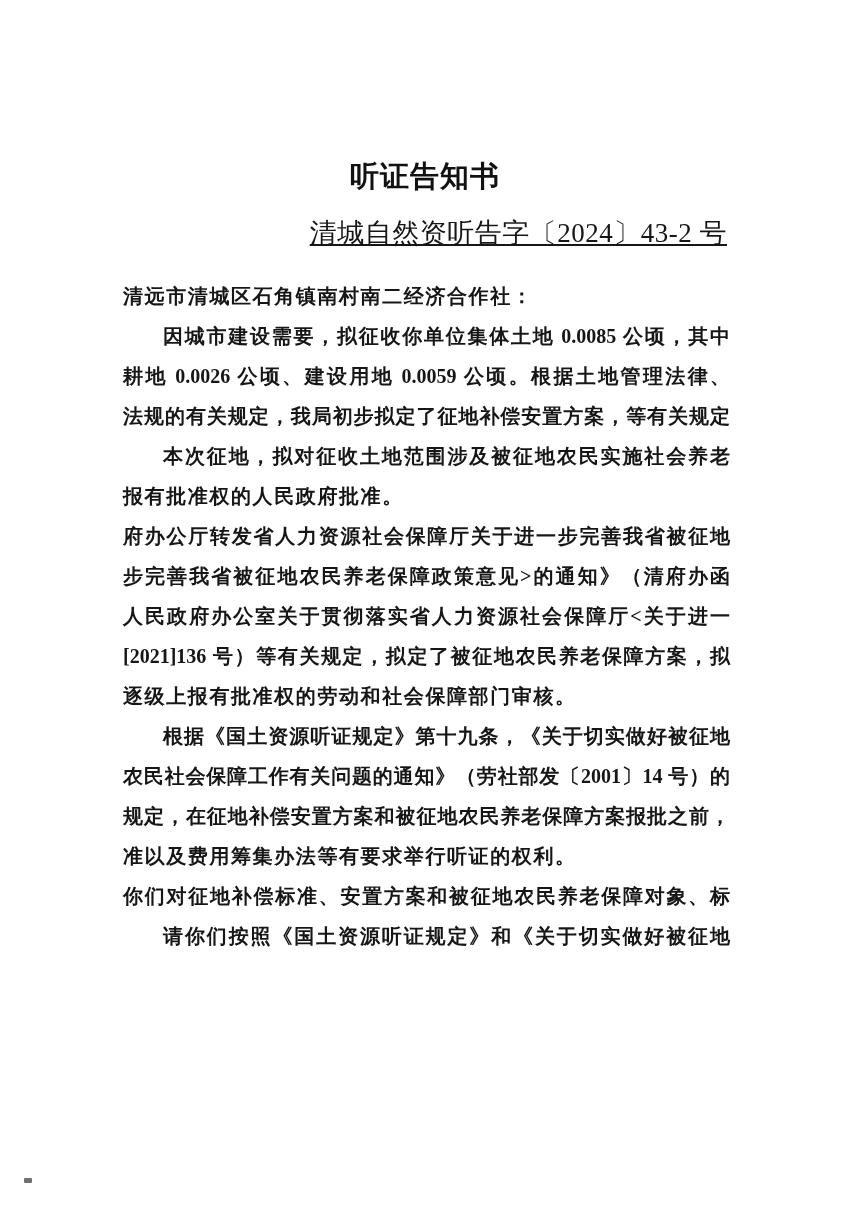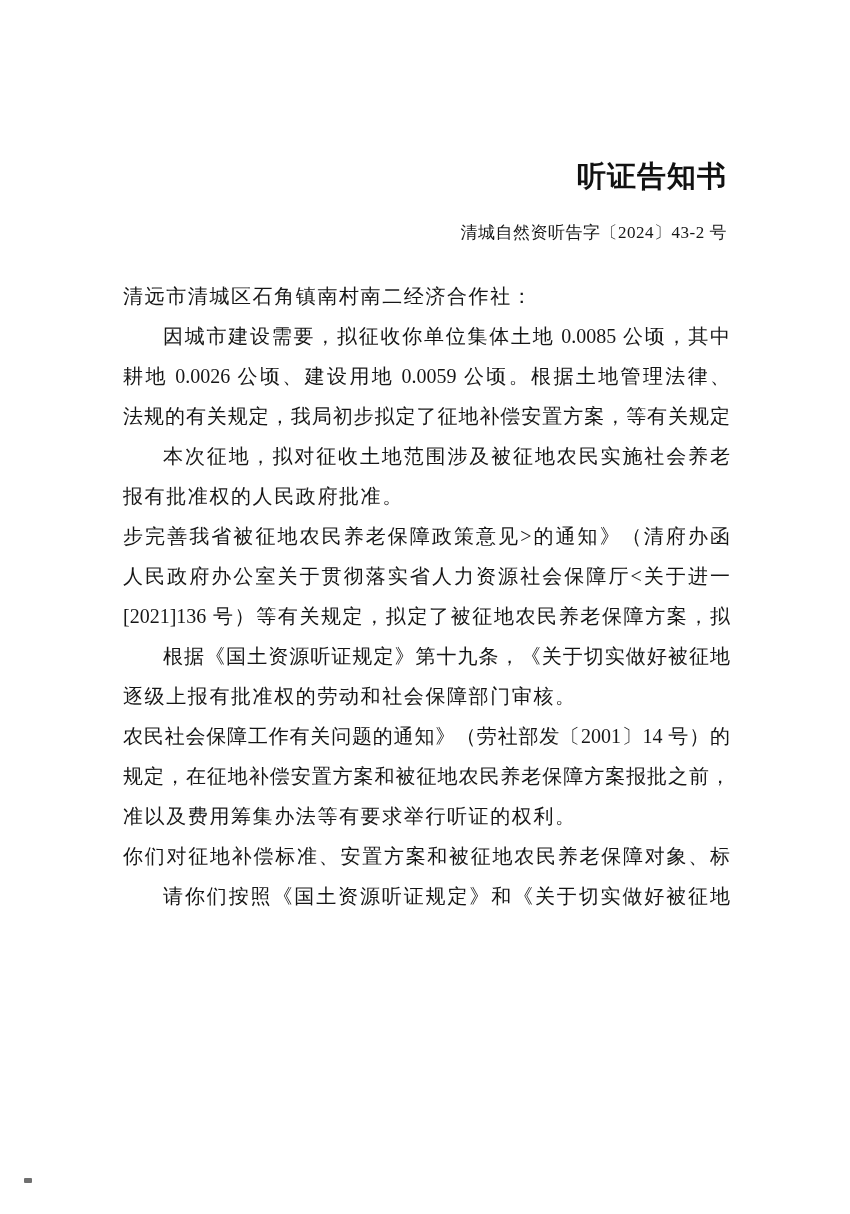--- a/index.html
+++ b/index.html
@@ -12,38 +12,40 @@
     font-family: "Liberation Serif", "DejaVu Serif", serif;
     overflow: hidden;
   }
   .title {
     margin: 155px 123px 0 123px;
     width: 604px;
     height: 42px;
     line-height: 42px;
     font-size: 29px;
     font-weight: bold;
-    text-align: right;
+    text-align: center;
     letter-spacing: 1px;
     font-family: "Liberation Sans", "DejaVu Sans", sans-serif;
     color: #111111;
   }
   .docnum {
     margin: 16px 123px 0 123px;
     width: 604px;
     height: 40px;
     line-height: 40px;
-    font-size: 17px;
+    font-size: 27px;
     letter-spacing: 0.5px;
     text-align: right;
     color: #161616;
+    text-decoration: underline;
   }
   .docbody {
     margin: 23px 120px 0 123px;
     width: 607px;
+    font-weight: bold;
   }
   .line {
     height: 40px;
     line-height: 40px;
     font-size: 20px;
     letter-spacing: 1.6px;
     white-space: nowrap;
     color: #161616;
   }
   .line.fill {
@@ -73,25 +75,26 @@
   <div class="docnum">清城自然资听告字〔2024〕43-2 号</div>
 
   <div class="docbody">
 
   <div class="line">清远市清城区石角镇南村南二经济合作社：</div>
       <div class="line indent fill">因城市建设需要，拟征收你单位集体土地 0.0085 公顷，其中</div>
       <div class="line fill">耕地 0.0026 公顷、建设用地 0.0059 公顷。根据土地管理法律、</div>
       <div class="line fill">法规的有关规定，我局初步拟定了征地补偿安置方案，等有关规定</div>
       <div class="line indent fill">本次征地，拟对征收土地范围涉及被征地农民实施社会养老</div>
       <div class="line">报有批准权的人民政府批准。</div>
+      <div class="line fill">府办公厅转发省人力资源社会保障厅关于进一步完善我省被征地</div>
       <div class="line fill">步完善我省被征地农民养老保障政策意见&gt;的通知》（清府办函</div>
       <div class="line fill">人民政府办公室关于贯彻落实省人力资源社会保障厅&lt;关于进一</div>
       <div class="line fill">[2021]136 号）等有关规定，拟定了被征地农民养老保障方案，拟</div>
+      <div class="line">逐级上报有批准权的劳动和社会保障部门审核。</div>
       <div class="line indent fill">根据《国土资源听证规定》第十九条，《关于切实做好被征地</div>
-      <div class="line">逐级上报有批准权的劳动和社会保障部门审核。</div>
       <div class="line fill">农民社会保障工作有关问题的通知》（劳社部发〔2001〕14 号）的</div>
       <div class="line fill">规定，在征地补偿安置方案和被征地农民养老保障方案报批之前，</div>
       <div class="line">准以及费用筹集办法等有要求举行听证的权利。</div>
       <div class="line fill">你们对征地补偿标准、安置方案和被征地农民养老保障对象、标</div>
       <div class="line indent fill">请你们按照《国土资源听证规定》和《关于切实做好被征地</div>
     </div>
 
   <div class="speck"></div>
 </div>
 

